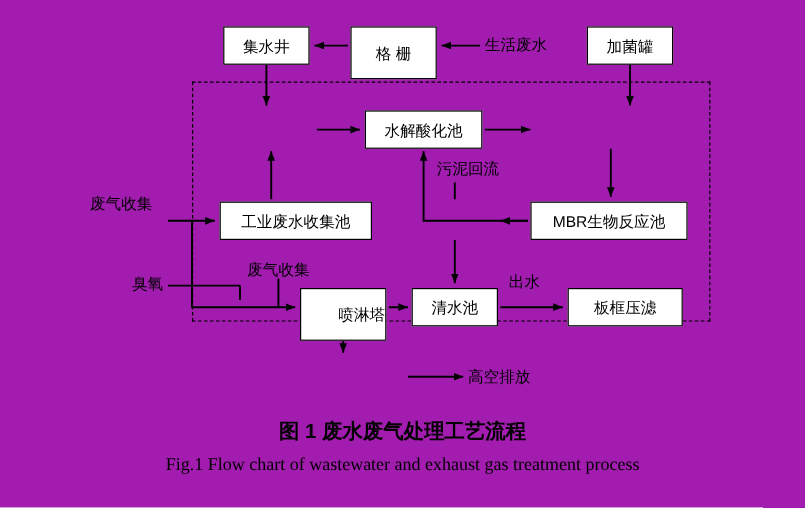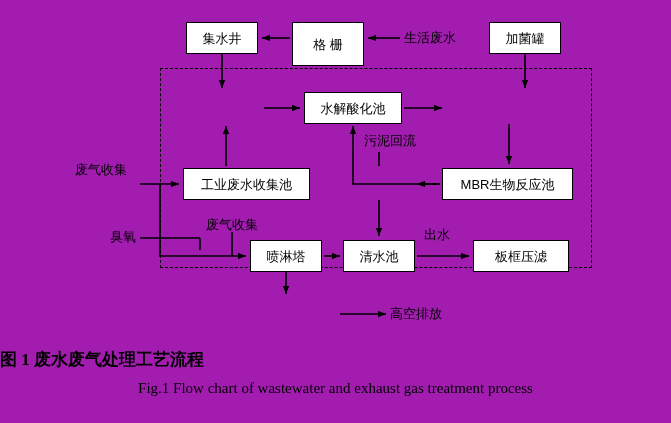--- a/index.html
+++ b/index.html
@@ -48,21 +48,22 @@
     position: absolute;
     left: 0;
     top: 0;
     width: 671px;
     height: 423px;
     pointer-events: none;
   }
   .cap-title {
     position: absolute;
     width: 100%;
-    font-family: Liberation Serif, serif;
+    text-align: center;
+    font-family: Liberation Sans, sans-serif;
     font-weight: bold;
     font-size: 17px;
     color: #000000;
   }
   .cap-sub {
     position: absolute;
     width: 100%;
     text-align: center;
     font-family: "Liberation Serif", serif;
     font-size: 15px;
@@ -152,21 +153,21 @@
 
   <div class="node" style="left:183px; top:168px; width:127px; height:32px;">
     <span>工业废水收集池</span>
   </div>
 
 
   <div class="node" style="left:442px; top:168px; width:131px; height:32px;">
     <span>MBR生物反应池</span>
   </div>
 
-  <div class="node" style="left:250px; top:240px; width:72px; height:32px;">
+  <div class="node" style="left:250px; top:240px; width:72px; height:44px;justify-content:flex-end;">
     <span>喷淋塔</span>
   </div>
 
   <div class="node" style="left:473px; top:240px; width:96px; height:32px;">
     <span>板框压滤</span>
   </div>
 
   <div class="node" style="left:343px; top:240px; width:72px; height:32px;">
     <span>清水池</span>
   </div>

